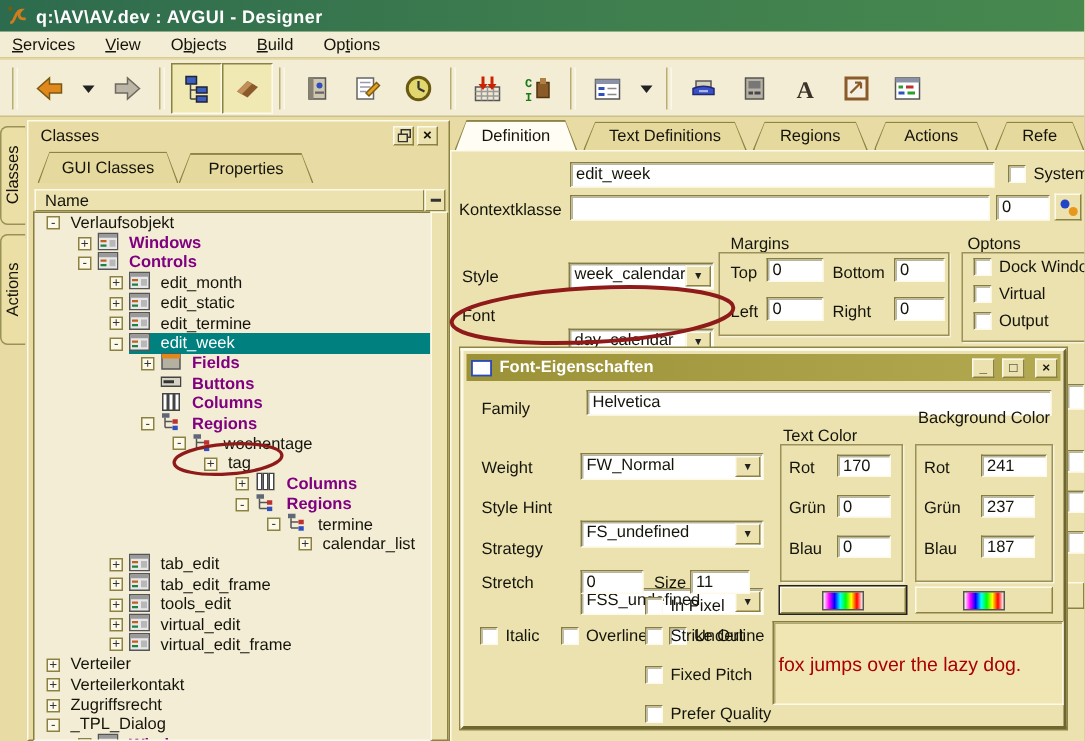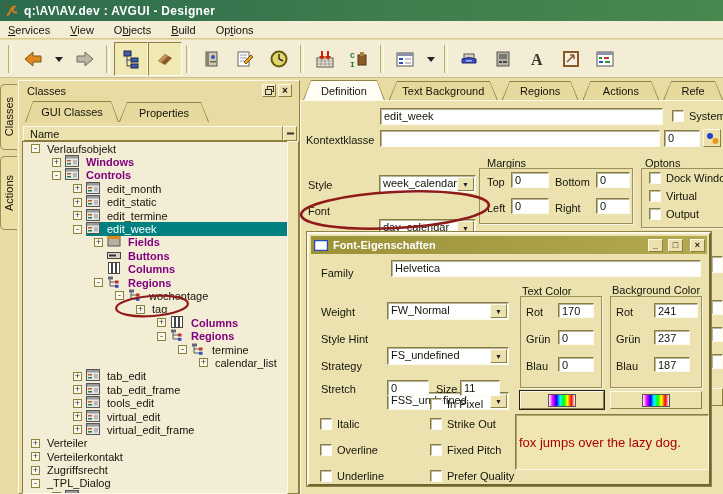--- a/index.html
+++ b/index.html
@@ -626,21 +626,21 @@
   <div class="abs raisedbtn" style="left:287px;top:141px;width:12px;height:353px;"></div>
 
   <div id="rtabs" class="abs" style="left:303px;top:80px;width:420px;height:20px;display:flex;gap:4px;">
       <div class="trap active" style="width: 96px; height: 20px;">
         <div class="in">
           <span>Definition</span>
         </div>
       </div>
       <div class="trap" style="width: 128px; height: 19px; margin-top: 1px;">
         <div class="in">
-          <span>Text Background</span>
+          <span>Text Definitions</span>
         </div>
       </div>
       <div class="trap" style="width: 90px; height: 19px; margin-top: 1px;">
         <div class="in">
           <span>Regions</span>
         </div>
       </div>
       <div class="trap" style="width: 90px; height: 19px; margin-top: 1px;">
         <div class="in">
           <span>Actions</span>
@@ -761,33 +761,33 @@
     <div class="abs lbl" style="left:217px;top:72px;">Rot</div>
     <div class="abs input" style="left:249px;top:69px;width:36px;height:15px;">170</div>
     <div class="abs lbl" style="left:217px;top:99px;">Grün</div>
     <div class="abs input" style="left:249px;top:96px;width:36px;height:15px;">0</div>
     <div class="abs lbl" style="left:217px;top:126px;">Blau</div>
     <div class="abs input" style="left:249px;top:123px;width:36px;height:15px;">0</div>
     <div class="abs raisedbtn" style="left:211px;top:157px;width:84px;height:18px;border-width:1px;outline:1px solid #222;">
       <span class="rainbow"></span>
     </div>
 
-    <div class="abs gtitle" style="left:303px;top:50px;">Background Color</div>
+    <div class="abs gtitle" style="left:303px;top:39px;">Background Color</div>
     <div class="abs group" style="left:301px;top:62px;width:92px;height:92px;"></div>
     <div class="abs lbl" style="left:307px;top:72px;">Rot</div>
     <div class="abs input" style="left:345px;top:69px;width:44px;height:15px;">241</div>
     <div class="abs lbl" style="left:307px;top:99px;">Grün</div>
     <div class="abs input" style="left:345px;top:96px;width:36px;height:15px;">237</div>
     <div class="abs lbl" style="left:307px;top:126px;">Blau</div>
     <div class="abs input" style="left:345px;top:123px;width:36px;height:15px;">187</div>
     <div class="abs raisedbtn" style="left:301px;top:157px;width:92px;height:18px;">
       <span class="rainbow"></span>
     </div>
 
-    <div id="stylechecks" class="abs" style="left:11px;top:184px;display:flex;flex-direction:column;gap:14px;">
+    <div id="stylechecks" class="abs" style="left:11px;top:184px;display:flex;flex-direction:row;gap:14px;">
         <div class="cb">
           <span class="cbbox"></span>
           <span class="lbl">Italic</span>
         </div>
         <div class="cb">
           <span class="cbbox"></span>
           <span class="lbl">Overline</span>
         </div>
         <div class="cb">
           <span class="cbbox"></span>

